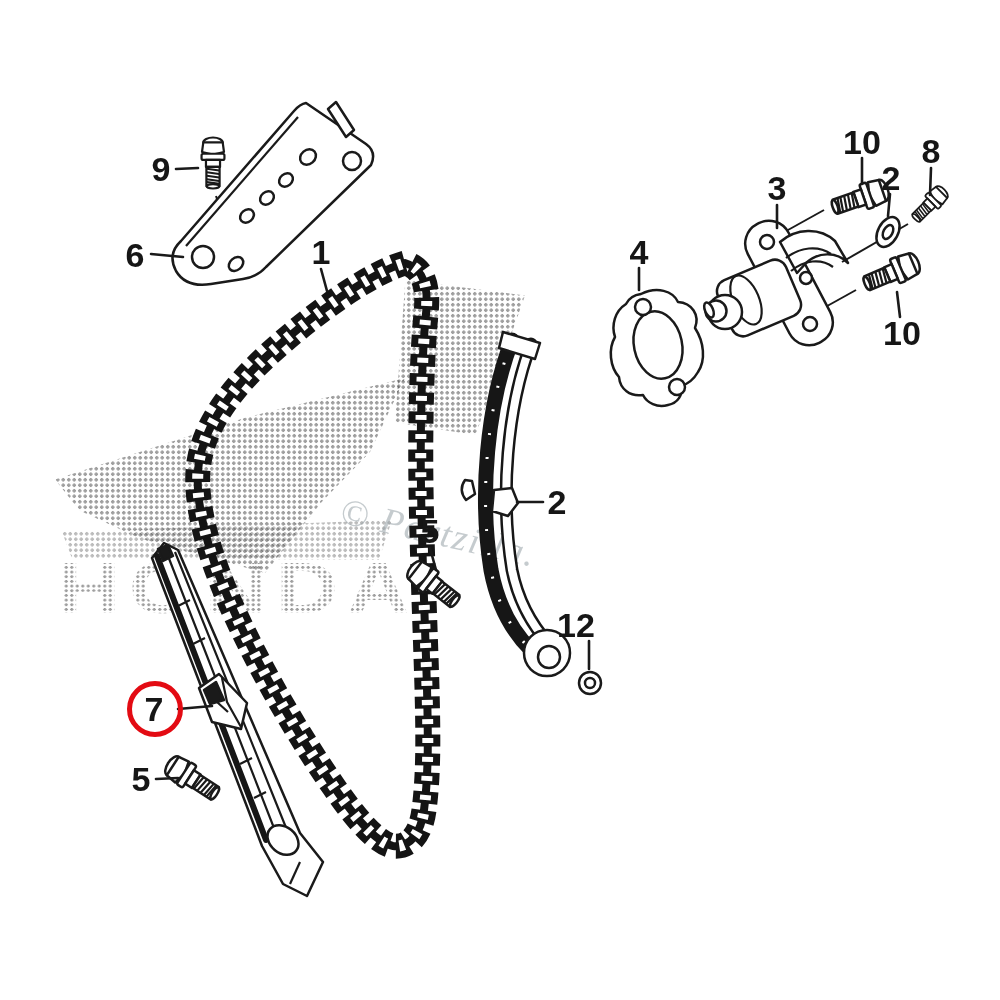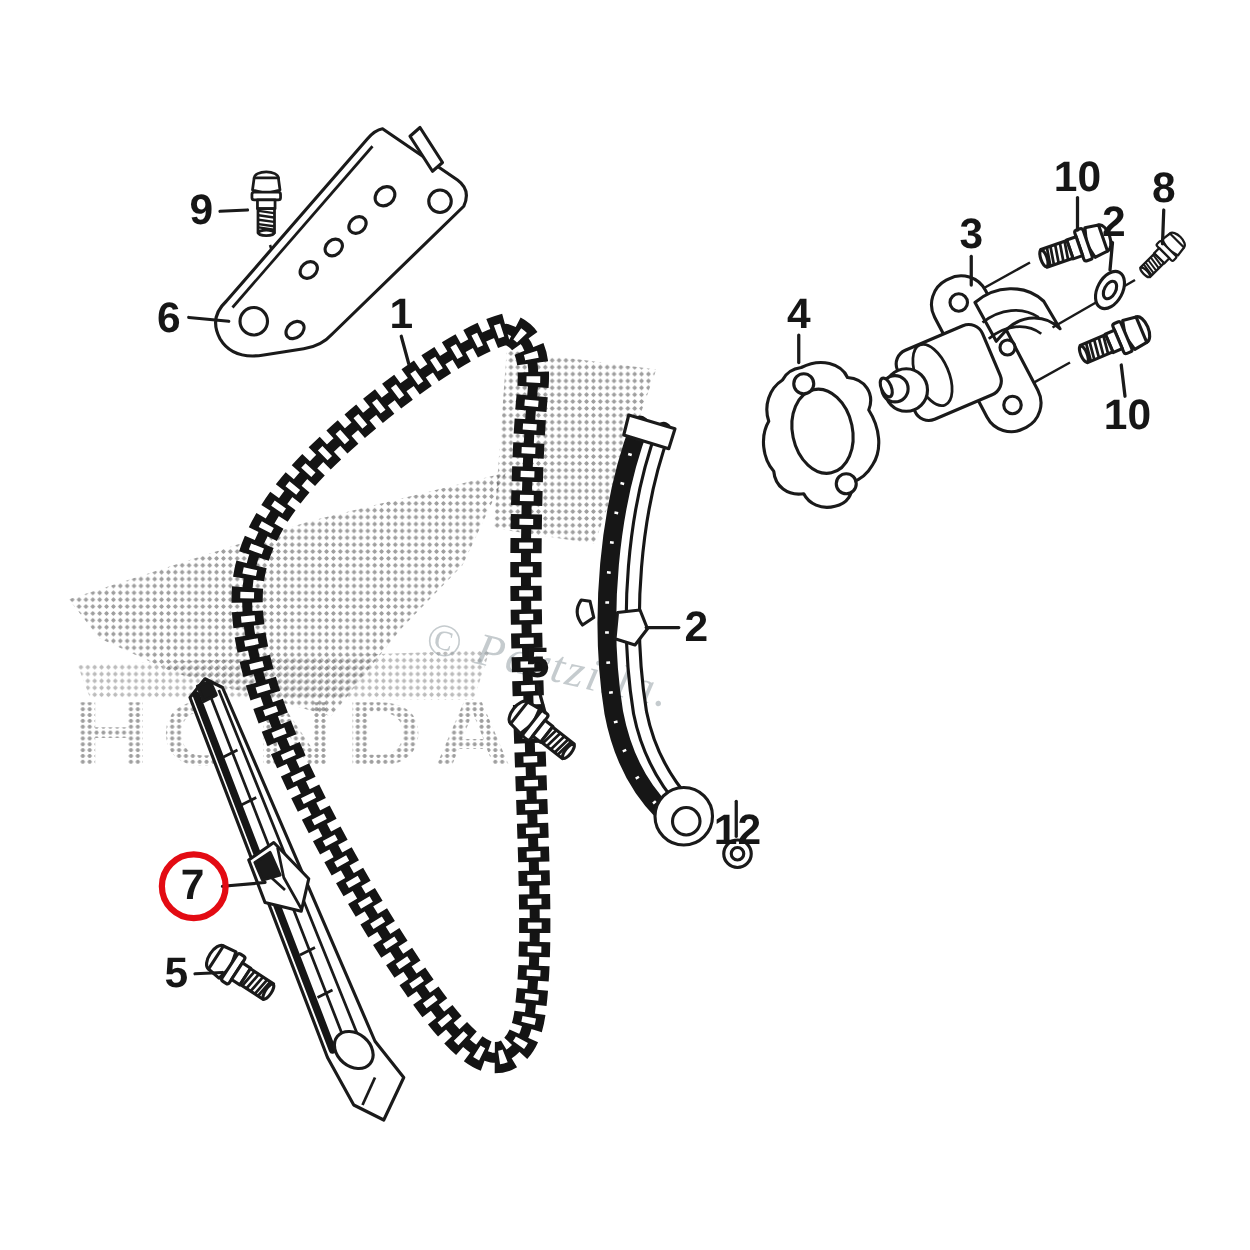--- a/index.html
+++ b/index.html
@@ -229,15 +229,15 @@
   <div class="callout" style="left:639px;top:252px;">4</div>
   <div class="callout" style="left:430px;top:531px;">5</div>
   <div class="callout" style="left:141px;top:779px;">5</div>
   <div class="callout" style="left:135px;top:255px;">6</div>
   <div class="callout" style="left:154px;top:709px;">7</div>
   <div class="callout" style="left:931px;top:151px;">8</div>
   <div class="callout" style="left:161px;top:169px;">9</div>
   <div class="callout" style="left:862px;top:142px;">10</div>
   <div class="callout" style="left:902px;top:333px;">10</div>
   <div class="callout" style="left:891px;top:178px;">2</div>
-  <div class="callout" style="left:590px;top:625px;margin-top:40px;">12</div>
+  <div class="callout" style="left:576px;top:625px;">12</div>
 
 </div>
 
 </body></html>

